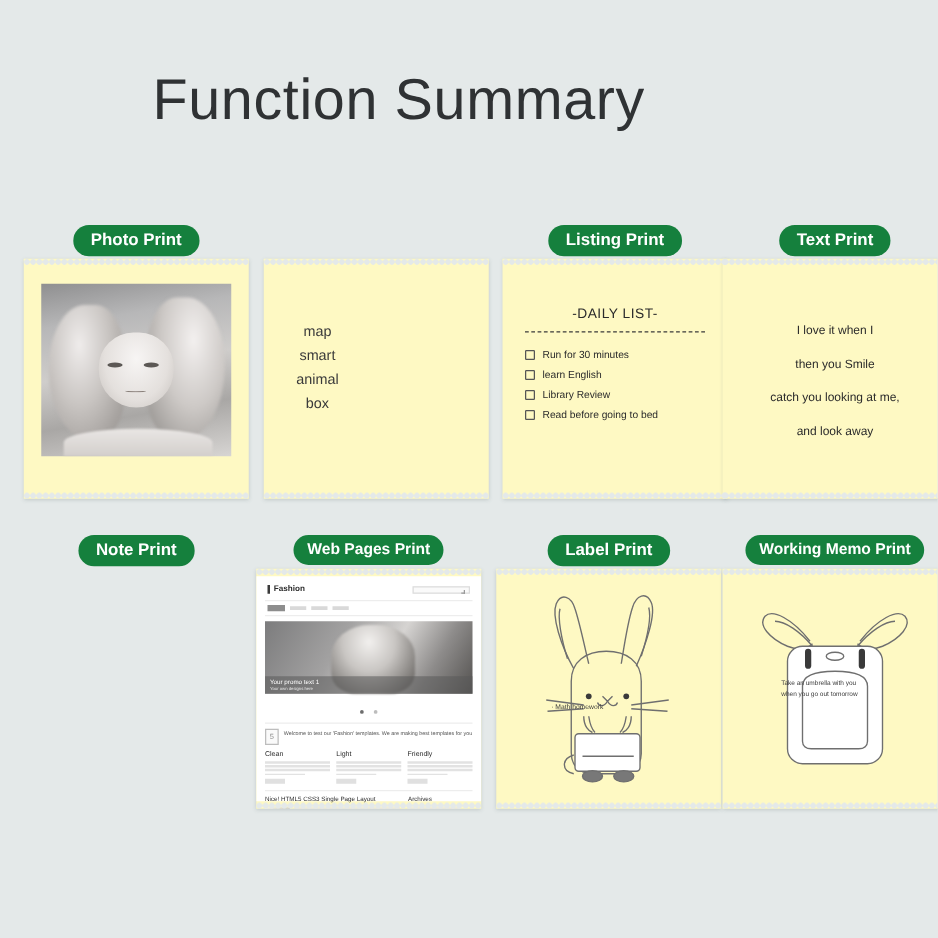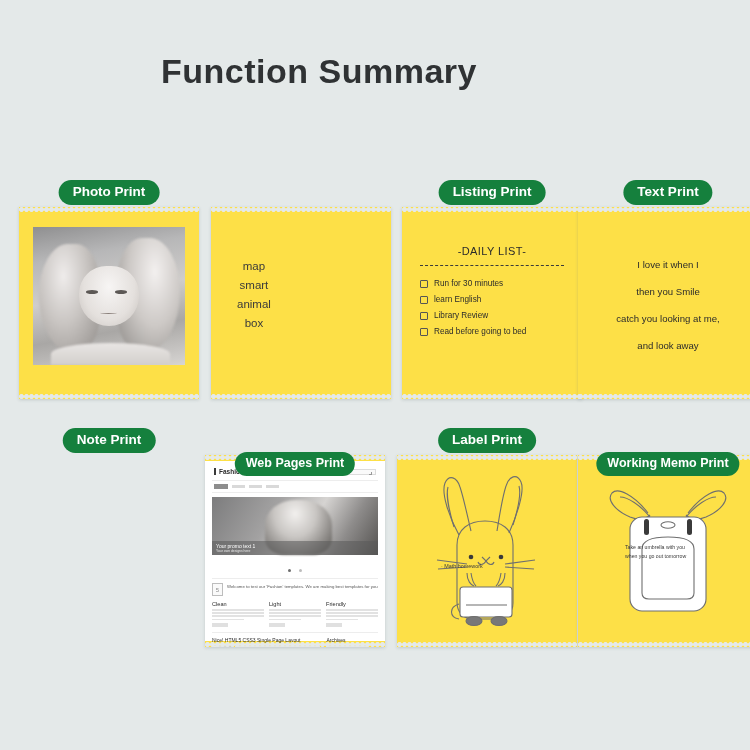--- a/index.html
+++ b/index.html
@@ -9,21 +9,21 @@
     background:#e4e9e9;
     font-family:"Liberation Sans", sans-serif;
     overflow:hidden;
     position:relative;
   }
 
   
   #page-title {
     position:absolute; top:52px; left:0; width:638px;
     text-align:center;
-    font-size:34px; font-weight:bold;
+    font-size:46px; font-weight:normal;
     color:#2f3234;
     letter-spacing:0.5px;
   }
 
   
   .row { position:absolute; left:0; width:750px; height:240px; }
   #row-1 { top:180px; }
   #row-2 { top:428px; }
 
   .cell {
@@ -43,27 +43,27 @@
     transform:translateX(-50%);
     background:#15803d;
     color:#ffffff;
     font-size:13.5px; font-weight:bold;
     padding:5px 14px 6px 14px;
     border-radius:14px;
     white-space:nowrap;
     z-index:5;
     line-height:1;
   }
-  .badge.wide { padding:5px 11px 6px 11px; font-size:12.5px;margin-top:24px; }
+  .badge.wide { padding:5px 11px 6px 11px; font-size:12.5px; }
 
   
   .paper {
     position:absolute; top:27px; left:0;
     width:180px; height:192px;
-    background:#fde047;
+    background:#fef9c3;
     box-shadow:0 1px 3px rgba(120,135,135,0.30);
     overflow:hidden;
   }
   .perf {
     position:absolute; left:0; width:100%; height:5px;
     background-image:
       radial-gradient(circle at 2.5px 2.5px, #e4e9e9 2.2px, rgba(228,233,233,0) 2.4px);
     background-size:5px 5px;
     background-repeat:repeat-x;
     z-index:4;

